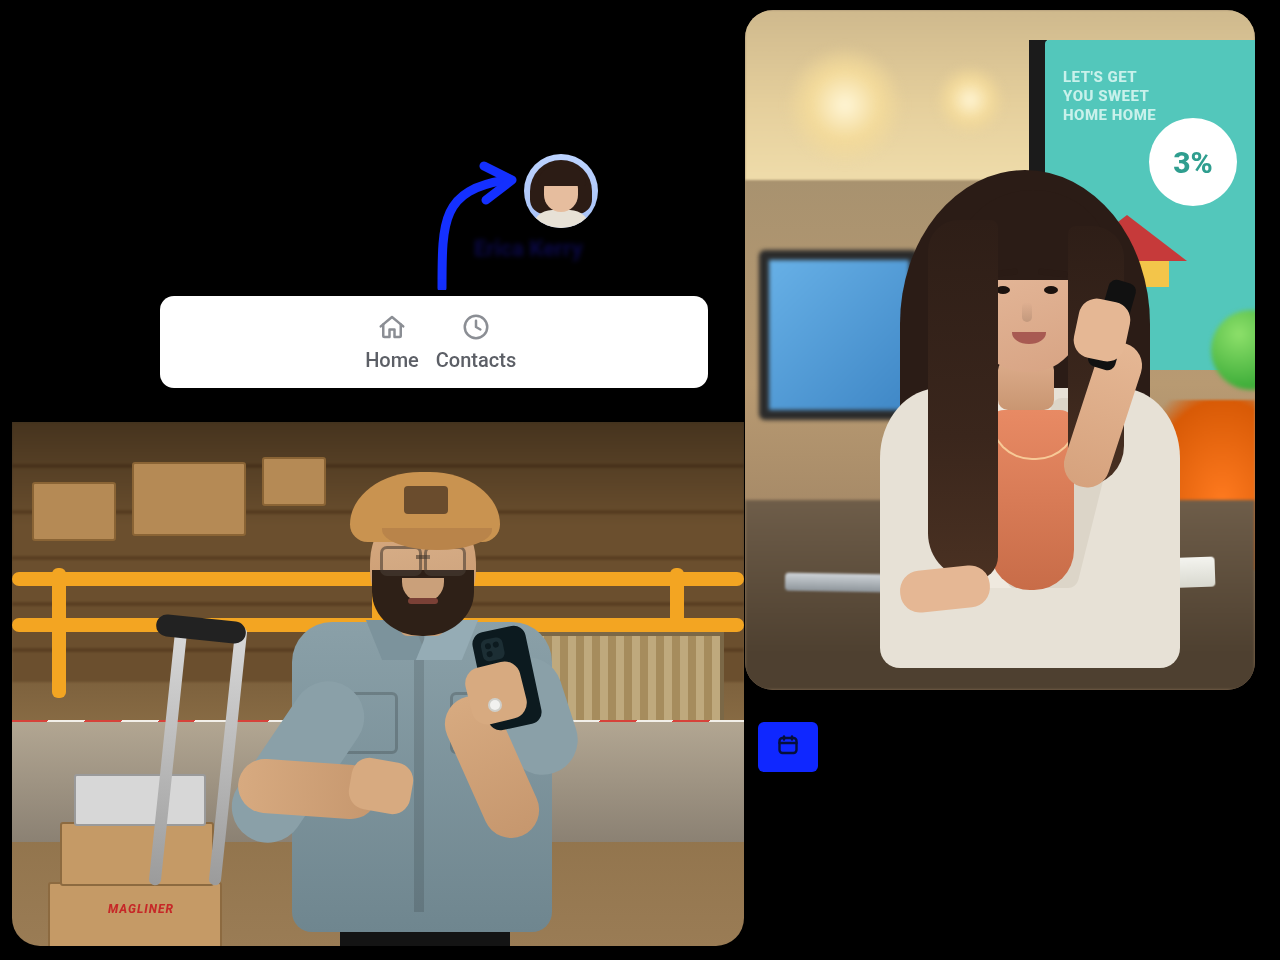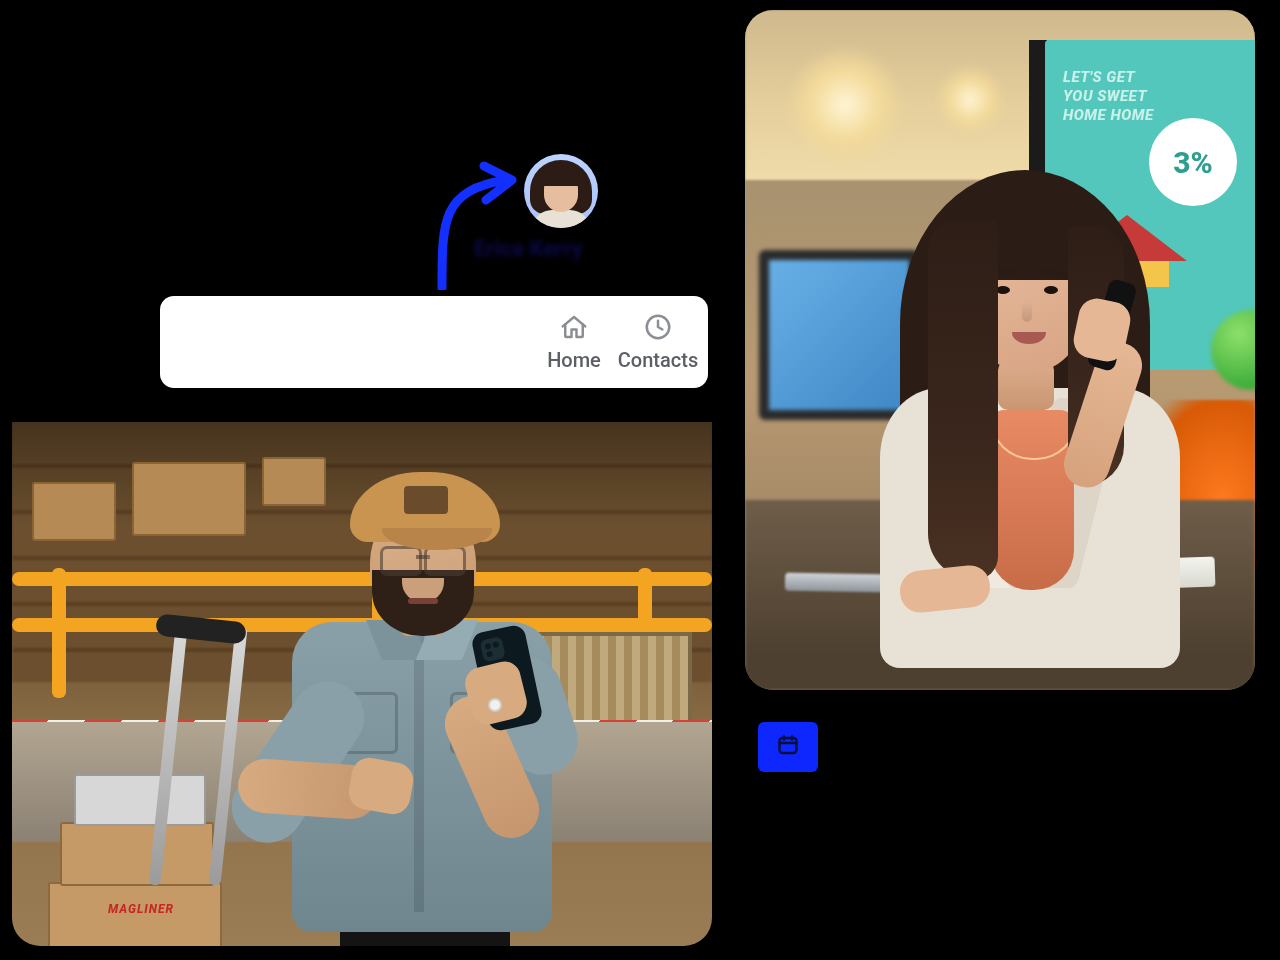--- a/index.html
+++ b/index.html
@@ -6,21 +6,21 @@
   .stage{position:relative;width:1280px;height:960px;}
 
   
   .photo-right{position:absolute;left:745px;top:10px;width:510px;height:680px;border-radius:28px;overflow:hidden;background:linear-gradient(180deg,#9b886c 0%,#a8926f 25%,#b89a72 55%,#8d7358 100%);}
   .photo-right .ceiling{position:absolute;left:0;top:0;right:0;height:170px;background:linear-gradient(180deg,#cfb98d 0%,#e5cf9c 55%,#efdcaa 100%);filter:blur(1px);}
   .photo-right .light{position:absolute;width:70px;height:70px;border-radius:50%;background:radial-gradient(circle,#fff6d7 0%,#f3da9a 40%,rgba(214,179,103,0) 70%);filter:blur(4px);}
   .photo-right .l1{left:40px;top:35px;width:120px;height:120px;}
   .photo-right .l2{left:190px;top:55px;}
   .photo-right .l3{left:295px;top:42px;width:55px;height:55px;}
   .photo-right .poster{position:absolute;right:0;top:30px;width:210px;height:330px;background:#53c7bb;border-radius:4px 0 0 4px;overflow:hidden;}
-  .photo-right .poster .txt{position:absolute;left:18px;top:28px;color:#c9f1eb;font-weight:800;font-size:15px;line-height:1.25;letter-spacing:.5px;font-style:italic;}
+  .photo-right .poster .txt{position:absolute;left:18px;top:28px;color:#c9f1eb;font-weight:800;font-size:15px;line-height:1.25;letter-spacing:.5px;}
   .photo-right .poster .badge{position:absolute;right:18px;top:78px;width:88px;height:88px;border-radius:50%;background:#fff;display:flex;align-items:center;justify-content:center;color:#2f9e8f;font-weight:800;font-size:30px;}
   .photo-right .poster .roof{position:absolute;left:22px;top:175px;width:120px;height:70px;}
   .photo-right .poster .roof::before{content:"";position:absolute;left:0;top:0;border-left:60px solid transparent;border-right:60px solid transparent;border-bottom:46px solid #c63a3a;}
   .photo-right .poster .roof::after{content:"";position:absolute;left:18px;top:46px;width:84px;height:26px;background:#f3c54a;}
   .photo-right .frame{position:absolute;right:208px;top:30px;width:18px;height:360px;background:#1b1b1b;}
   .photo-right .monitor{position:absolute;left:14px;top:240px;width:140px;height:150px;background:linear-gradient(135deg,#67b0e6,#3f87c6);border:10px solid #2b2b2b;border-radius:6px;filter:blur(2px);}
   .photo-right .desk{position:absolute;left:0;right:0;bottom:0;height:190px;background:linear-gradient(180deg,#6e5d49 0%,#4e4030 80%);filter:blur(1.5px);}
   .photo-right .paper{position:absolute;right:40px;bottom:100px;width:200px;height:30px;background:linear-gradient(180deg,#f4f4ef,#d8d8cf);border-radius:4px;transform:rotate(-2deg);filter:blur(.5px);}
   .photo-right .tablet{position:absolute;left:40px;bottom:98px;width:160px;height:18px;background:linear-gradient(180deg,#cfd4d8,#8d949a);border-radius:4px;transform:rotate(1deg);filter:blur(1px);}
   .photo-right .chair{position:absolute;right:0;bottom:120px;width:110px;height:170px;background:radial-gradient(120px 170px at 70% 60%,#ff7a1f 0%,#d85a06 60%,rgba(0,0,0,0) 75%);filter:blur(1px);}
@@ -45,21 +45,21 @@
   .woman .necklace{position:absolute;left:150px;top:288px;width:84px;height:40px;border:2px solid rgba(255,225,170,.75);border-top:none;border-radius:0 0 60px 60px;}
   .woman .forearm{position:absolute;left:240px;top:210px;width:46px;height:150px;background:linear-gradient(180deg,#e5b794,#d6a27d);border-radius:24px;transform:rotate(18deg);}
   .woman .hand{position:absolute;left:236px;top:170px;width:52px;height:60px;background:#e5b794;border-radius:18px;transform:rotate(12deg);}
   .woman .phone{position:absolute;left:258px;top:150px;width:28px;height:90px;background:#111;border-radius:8px;transform:rotate(16deg);}
   .woman .hand2{position:absolute;left:60px;top:438px;width:90px;height:42px;background:#e5b794;border-radius:20px;transform:rotate(-6deg);}
   .woman .hair-frontL{position:absolute;left:88px;top:90px;width:70px;height:360px;background:linear-gradient(180deg,#2e1e17,#3a261c 60%,#4a3122);border-radius:40px 10px 30px 60px;}
   .woman .hair-frontR{position:absolute;left:228px;top:96px;width:56px;height:260px;background:linear-gradient(180deg,#2e1e17,#3a261c 60%,#4a3122);border-radius:10px 40px 50px 20px;}
   .photo-right .green-blob{position:absolute;right:-36px;top:300px;width:80px;height:80px;border-radius:50%;background:radial-gradient(circle at 35% 30%,#8de06a,#3fae3a 70%);filter:blur(2px);}
 
   
-  .photo-left{position:absolute;left:12px;top:422px;width:700px;height:524px;border-radius:0 0 28px 28px;overflow:hidden;background:linear-gradient(180deg,#3a2e20 0%,#6a5031 35%,#8b6e46 60%,#9a7c55 100%);}
+  .photo-left{position:absolute;left:12px;top:422px;width:700px;height:524px;border-radius:0 0 28px 28px;overflow:hidden;background:linear-gradient(180deg,#3a2e20 0%,#6a5031 35%,#8b6e46 60%,#9a7c55 100%);padding-left:32px;}
   .photo-left .shelves{position:absolute;left:0;right:0;top:0;height:260px;background:
      linear-gradient(180deg,rgba(0,0,0,.35),rgba(0,0,0,0) 40%),
      repeating-linear-gradient(180deg,#6b4f2e 0 42px,#5a3f22 42px 46px);
      filter:blur(1px);}
   .photo-left .rail{position:absolute;left:0;right:0;top:150px;height:120px;}
   .photo-left .rail .bar{position:absolute;left:0;right:0;height:14px;background:#f3a522;border-radius:8px;}
   .photo-left .rail .b1{top:0;}
   .photo-left .rail .b2{top:46px;}
   .photo-left .rail .post{position:absolute;top:-4px;width:14px;height:130px;background:#f3a522;border-radius:6px;}
   .photo-left .rail .p1{left:40px;}
@@ -120,21 +120,21 @@
   .callout{position:absolute;left:426px;top:150px;width:260px;height:140px;}
   .callout svg.arrow{position:absolute;left:0;top:0;}
   .avatar{position:absolute;left:524px;top:154px;width:74px;height:74px;border-radius:50%;background:linear-gradient(180deg,#bcd3ff,#a8c2f6);overflow:hidden;}
   .avatar .ah-hair{position:absolute;left:6px;top:6px;width:62px;height:54px;background:#2c1c15;border-radius:34px 34px 16px 16px;}
   .avatar .ah-face{position:absolute;left:20px;top:18px;width:34px;height:40px;background:#e6bd9e;border-radius:18px;}
   .avatar .ah-fr{position:absolute;left:14px;top:12px;width:48px;height:20px;background:#2c1c15;border-radius:24px 24px 4px 4px;}
   .avatar .ah-sh{position:absolute;left:8px;bottom:-8px;width:58px;height:26px;background:#e7e1d6;border-radius:20px 20px 0 0;}
   .avatar-name{position:absolute;left:474px;top:236px;color:#0a0844;font-weight:800;font-size:22px;filter:blur(2.4px);white-space:nowrap;}
 
   
-  .navbar{position:absolute;left:160px;top:296px;width:548px;height:92px;background:#fff;border-radius:14px;box-shadow:0 6px 22px rgba(0,0,0,.25);display:flex;align-items:center;justify-content:flex-end;padding:0 8px;box-sizing:border-box;}
+  .navbar{position:absolute;left:160px;top:296px;width:548px;height:92px;background:#fff;border-radius:14px;box-shadow:0 6px 22px rgba(0,0,0,.25);display:flex;align-items:center;justify-content:center;padding:0 8px;box-sizing:border-box;}
   .nav-item{display:flex;flex-direction:column;align-items:center;gap:6px;color:#5c5f66;cursor:pointer;min-width:84px;}
   .nav-item.active{color:#1860ff;}
   .nav-item .lbl{font-size:20px;font-weight:500;}
   .nav-item svg{width:30px;height:30px;display:block;}
   .nav-item .ico{color:#8b8e94;}
   .nav-item.active .ico{color:#1860ff;}
 
   
   .event-chip{position:absolute;left:758px;top:722px;height:50px;background:#0f27ff;border-radius:6px;display:flex;align-items:center;gap:12px;padding:0 18px;}
   .event-chip .etext{color:#06103a;font-weight:800;font-size:21px;white-space:nowrap;}

